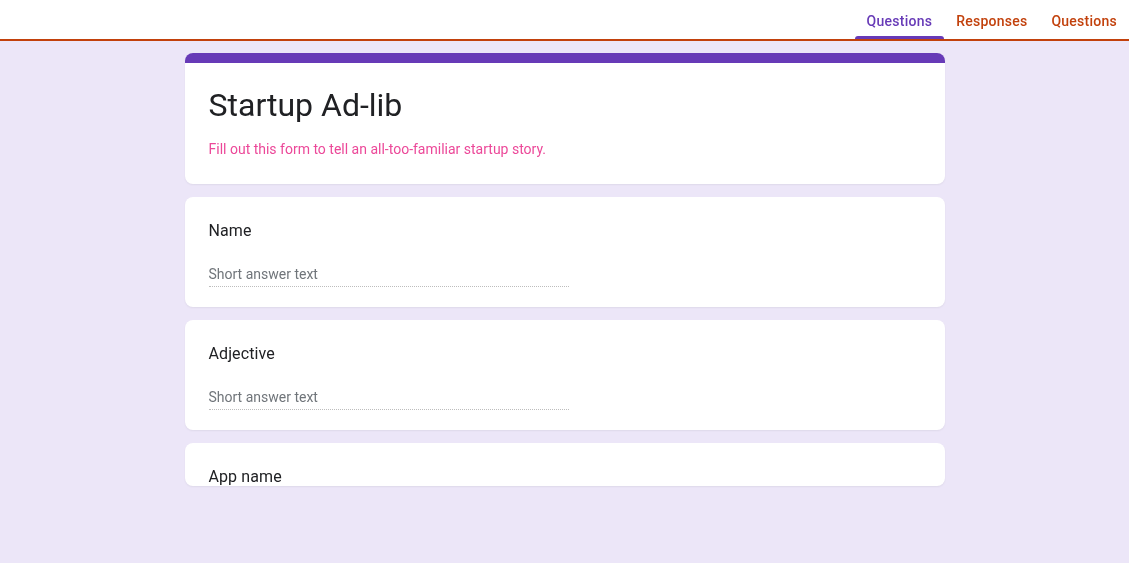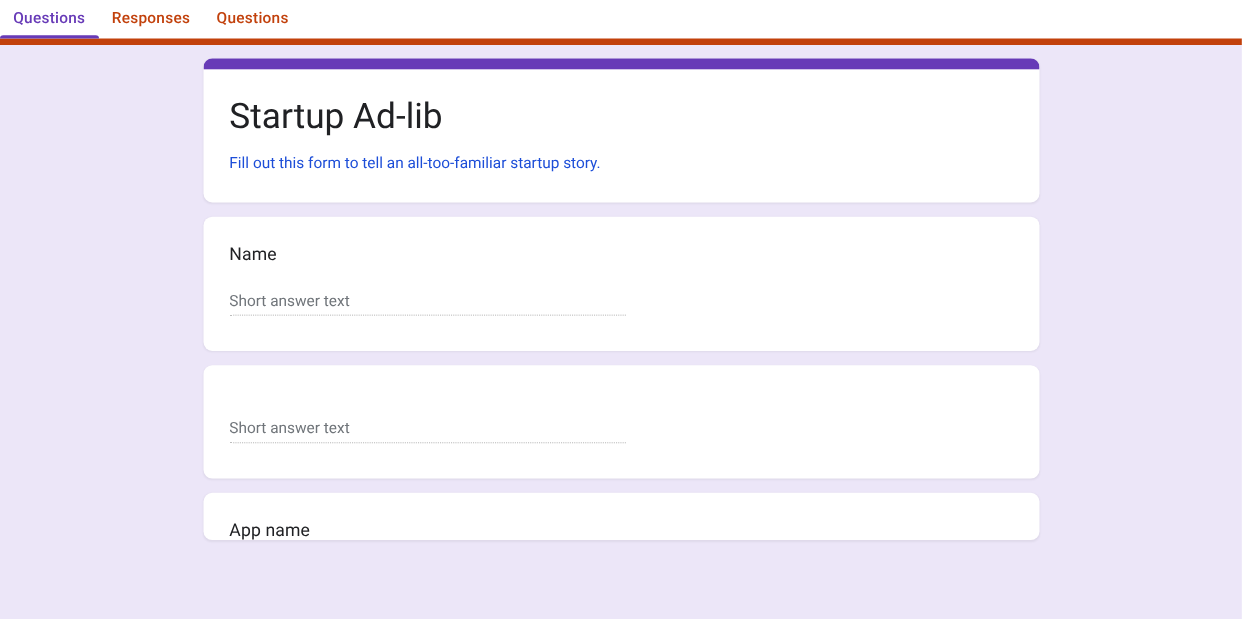--- a/index.html
+++ b/index.html
@@ -12,23 +12,23 @@
       font-family: 'Google Sans', Roboto, Arial, sans-serif;
       background: #ffffff;
       width: 1129px;
       height: 563px;
       overflow: hidden;
     }
     
     .header {
       height: 41px;
       background: #ffffff;
-      border-bottom: 6px solid #c2410c;
+      border-bottom: 2px solid #c2410c;
       display: flex;
-      justify-content: flex-start;
+      justify-content: flex-end;
       align-items: flex-end;
     }
     
     .tabs {
       display: flex;
       gap: 0;
     }
     
     .tab {
       padding: 0 12px 10px 12px;
@@ -93,27 +93,27 @@
     .form-title {
       font-size: 32px;
       font-weight: 400;
       color: #202124;
       line-height: 1.25;
       letter-spacing: 0;
     }
     
     .form-description {
       font-size: 14px;
-      color: #1d4ed8;
+      color: #ec4899;
       margin-top: 14px;
       line-height: 1.5;
     }
     
     .question-card {
-      padding: 24px 24px 32px 24px;
+      padding: 24px 24px 20px 24px;
     }
     
     .question-title {
       font-size: 16px;
       font-weight: 400;
       color: #202124;
       letter-spacing: 0.1px;
     }
     
     .answer-input {
@@ -158,20 +158,21 @@
         <div class="form-description">Fill out this form to tell an all-too-familiar startup story.</div>
       </div>
     </div>
 
     <div class="card question-card">
       <div class="question-title">Name</div>
       <input type="text" class="answer-input" disabled="" placeholder="Short answer text" style="">
     </div>
 
     <div class="card question-card">
+      <div class="question-title">Adjective</div>
       <input type="text" class="answer-input" disabled="" placeholder="Short answer text" style="">
     </div>
 
     <div class="card question-card-partial">
       <div class="question-title">App name</div>
     </div>
 
   </div>
 </div>
 

